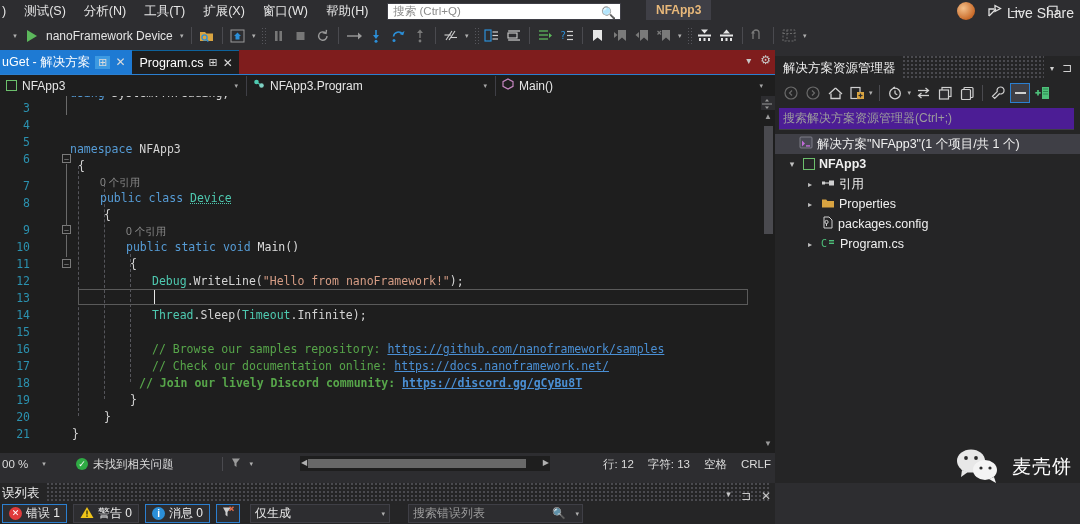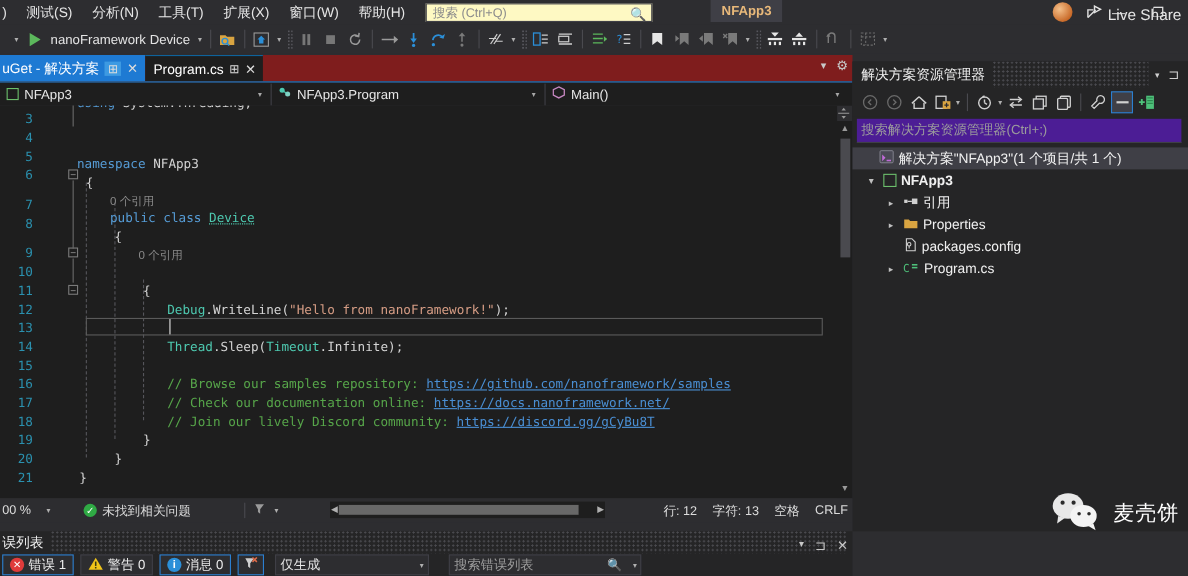--- a/index.html
+++ b/index.html
@@ -13,21 +13,21 @@
   #app { position: relative; width: 1080px; height: 524px; background: #2d2d30; }
 
   
   .menubar {
     position: absolute; top: 0; left: 0; width: 1080px; height: 22px;
     background: #2d2d30; display: flex; align-items: center;
     font-size: 12.5px; color: #e6e6e6;
   }
   .menu-item { padding: 0 9px; line-height: 22px; white-space: nowrap; cursor: default; }
   .menu-search {
-    margin-left: 10px; width: 206px; height: 17px; background: #fef9c3;
+    margin-left: 10px; width: 234px; height: 17px; background: #ffffff;
     border: 1px solid #3f3f46; position: relative; display:flex; align-items:center;
   }
   .menu-search span { font-size: 11.5px; color: #8c8c8c; padding-left: 5px; }
   .menu-search .mag {
     position: absolute; right: 4px; top: 2px; color: #2b8fd8; font-size: 12px;
   }
   .win-title {
     position: absolute; left: 646px; top: 0px; height: 20px;
     background: #3f3f46; color: #e8b87a; font-size: 12px; font-weight: bold;
     padding: 2px 10px 0 10px; line-height: 17px;
@@ -520,26 +520,27 @@
     <div class="vline" style="left:104px; top:88px; height:215px;"></div>
     <div class="vline" style="left:130px; top:158px; height:128px;"></div>
 
     <div class="codeline" style="top:-10px; left:70px;"><span class="kw">using</span> System.Threading;</div>
     <div class="codeline" style="top:46px; left:70px;"><span class="kw">namespace</span> NFApp3</div>
     <div class="codeline" style="top:63px; left:78px;">{</div>
     <div class="ref codeline" style="top:80px; left:100px; color:#8a8a8a;">0 个引用</div>
     <div class="codeline" style="top:95px; left:100px;"><span class="kw">public class </span><span class="cls" style="text-decoration:underline; text-decoration-style:dotted;">Device</span></div>
     <div class="codeline" style="top:112px; left:104px;">{</div>
     <div class="ref codeline" style="top:129px; left:126px; color:#8a8a8a;">0 个引用</div>
+    <div class="codeline" style="top:144px; left:126px;"><span class="kw">public static void </span><span style="color:#dcdcdc;">Main()</span></div>
     <div class="codeline" style="top:161px; left:130px;">{</div>
     <div class="codeline" style="top:178px; left:152px;"><span class="typ">Debug</span>.WriteLine(<span class="str">"Hello from nanoFramework!"</span>);</div>
     <div class="codeline" style="top:212px; left:152px;"><span class="typ">Thread</span>.Sleep(<span class="typ">Timeout</span>.Infinite);</div>
     <div class="codeline" style="top:246px; left:152px;"><span class="cm">// Browse our samples repository: </span><span class="lnk">https://github.com/nanoframework/samples</span></div>
     <div class="codeline" style="top:263px; left:152px;"><span class="cm">// Check our documentation online: </span><span class="lnk">https://docs.nanoframework.net/</span></div>
-    <div class="codeline" style="top:280px; left:152px;"><span class="cm">// Join our lively Discord community: </span><span class="lnk">https://discord.gg/gCyBu8T</span></div>
+    <div class="codeline" style="top:280px; left:139px;font-weight:bold;"><span class="cm">// Join our lively Discord community: </span><span class="lnk">https://discord.gg/gCyBu8T</span></div>
     <div class="codeline" style="top:297px; left:130px;">}</div>
     <div class="codeline" style="top:314px; left:104px;">}</div>
     <div class="codeline" style="top:331px; left:72px;">}</div>
 
     <div class="cur-line" style="top:193px;"></div>
     <div class="caret" style="left:154px; top:194px;"></div>
 
     <div class="ed-scroll-v">
       <div class="ed-up" style="top:16px;">▲</div>
       <div class="ed-scroll-thumb" style="top:30px; height:108px;"></div>

